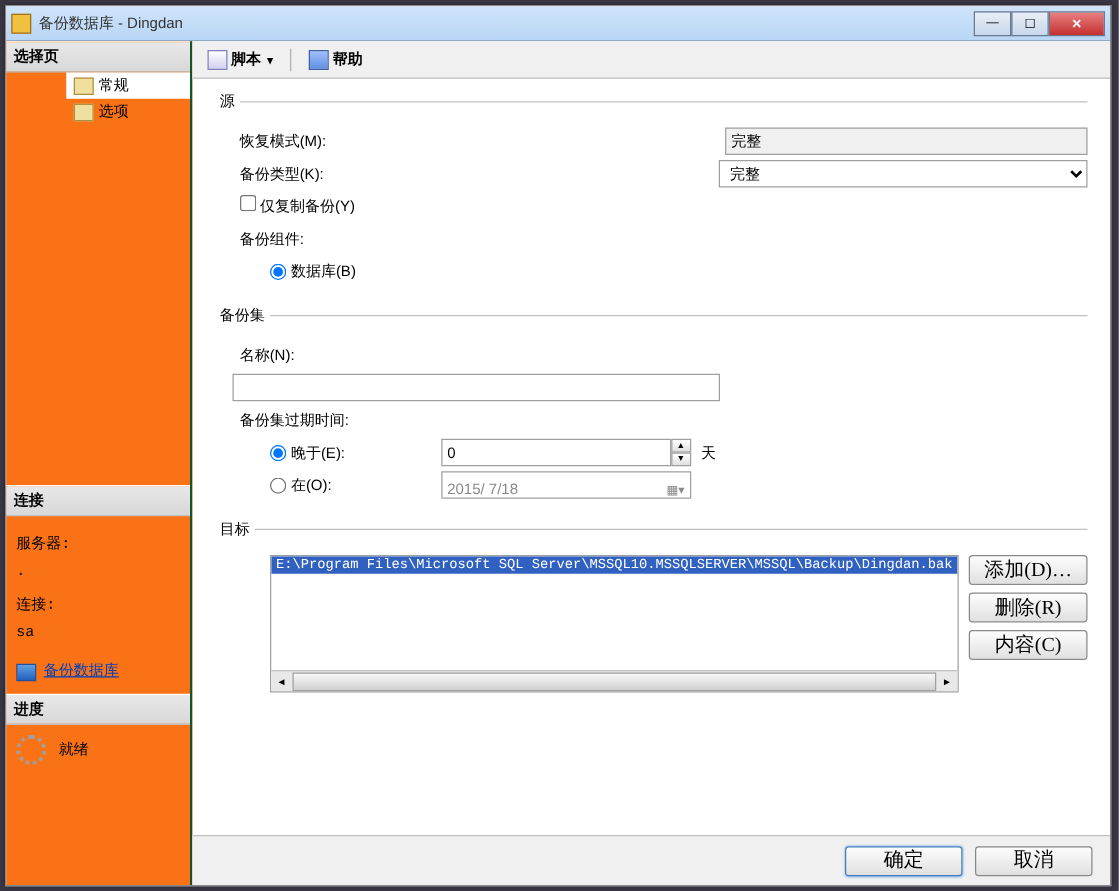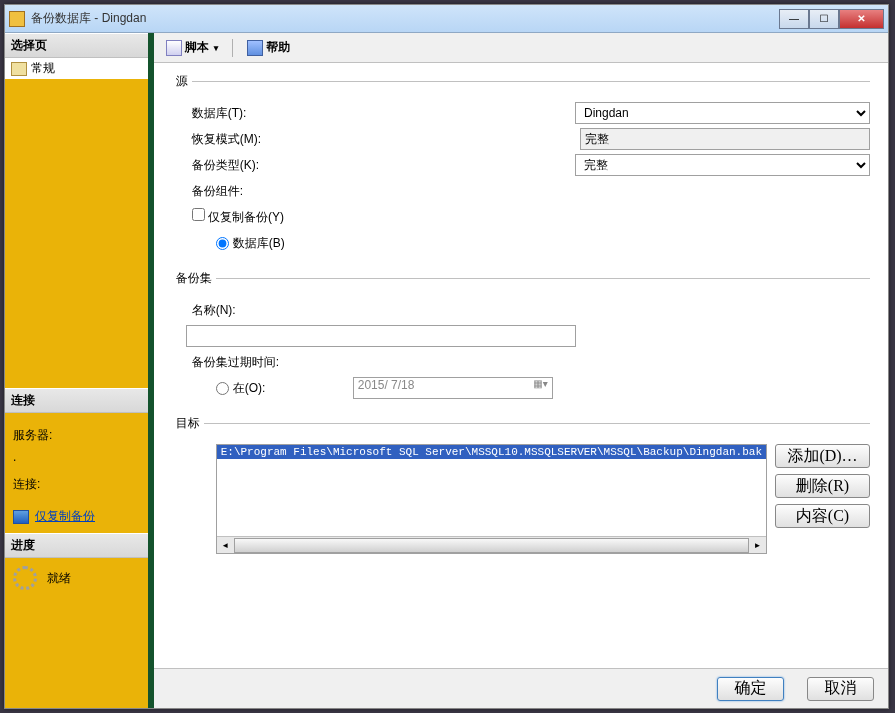--- a/index.html
+++ b/index.html
@@ -8,24 +8,24 @@
 .titlebar { height: 28px; background: linear-gradient(#cfe4fa, #b8d6f5); display: flex; align-items: center; padding: 0 4px; border-bottom: 1px solid #8fa8c4; }
 .titlebar-icon { width: 16px; height: 16px; background: #f0c040; border: 1px solid #a07020; margin-right: 6px; }
 .title-text { flex: 1; color: #333; }
 .winbtns { display: flex; gap: 0; }
 .winbtn { width: 30px; height: 20px; border: 1px solid #6a7890; background: linear-gradient(#e8eef6, #c8d8ec); display: flex; align-items: center; justify-content: center; font-size: 10px; cursor: pointer; }
 .winbtn.close { background: linear-gradient(#e88080, #c43030); color: #fff; width: 45px; }
 .winbtn.close::before { content: "✕"; font-weight: bold; }
 .winbtn.min::before { content: "—"; }
 .winbtn.max::before { content: "☐"; }
 .body { flex: 1; display: flex; }
-.sidebar { width: 220px; background: #eab308; border-right: 6px solid #14532d; display: flex; flex-direction: column; }
+.sidebar { width: 220px; background: #f97316; border-right: 2px solid #14532d; display: flex; flex-direction: column; font-family: Liberation Mono, monospace; }
 .sb-section-hdr { background: linear-gradient(#e8e8e8, #d8d8d8); padding: 3px 6px; font-weight: bold; border-bottom: 1px solid #c0c0c0; border-top: 1px solid #fff; }
 .sb-page-list { flex: 0 0 auto; min-height: 330px; }
-.sb-item { padding: 2px 6px; display: flex; align-items: center; gap: 4px; cursor: pointer; }
+.sb-item { padding: 2px 6px; display: flex; align-items: center; gap: 4px; cursor: pointer; margin-left: 48px; }
 .sb-item-icon { width: 16px; height: 14px; background: #f0e0a0; border: 1px solid #b09040; }
 .sb-item.sel { background: #fff; }
 .sb-conn { padding: 6px 8px; line-height: 1.8; }
 .sb-conn .label { margin-top: 6px; }
 .sb-link { display: flex; align-items: center; gap: 6px; margin-top: 10px; }
 .sb-link a { color: #0040c0; text-decoration: underline; cursor: pointer; }
 .link-icon { width: 16px; height: 14px; background: linear-gradient(#60a0e0, #2060c0); border: 1px solid #2050a0; }
 .sb-progress { padding: 8px; display: flex; align-items: center; gap: 10px; }
 .prog-circle { width: 24px; height: 24px; border: 3px dotted #a0a0a0; border-radius: 50%; }
 .sb-spacer { flex: 1; }
@@ -45,37 +45,37 @@
 .row-indent { width: 30px; }
 .ctrl-area { flex: 1; display: flex; align-items: center; gap: 6px; }
 select, input[type=text], .readonly-box, .date-box, .spinner-box { height: 22px; border: 1px solid #a0a0a0; background: #fff; padding: 0 4px; font-family: inherit; font-size: 12px; }
 select { width: 295px; }
 .readonly-box { width: 290px; background: #f0f0f0; line-height: 20px; }
 input[type=text].wide { width: 390px; }
 .spinner-wrap { display: flex; width: 200px; }
 .spinner-box { flex: 1; border-right: none; }
 .spinner-btns { display: flex; flex-direction: column; width: 16px; }
 .spinner-btns button { height: 11px; font-size: 7px; border: 1px solid #a0a0a0; background: linear-gradient(#fff,#e0e0e0); cursor: pointer; padding: 0; line-height: 7px; }
-.date-box { width: 200px; color: #888; display: flex; align-items: flex-start; }
+.date-box { width: 200px; color: #888; display: flex; align-items: flex-end; }
 .date-box .cal { margin-left: auto; font-size: 10px; }
 .ellipsis-btn { width: 30px; height: 22px; border: 1px solid #a0a0a0; background: linear-gradient(#fff,#e8e8e8); cursor: pointer; }
 .dest-row { display: flex; align-items: center; margin: 4px 0 4px 14px; }
 .dest-label { width: 170px; padding-left: 6px; }
 .radio-inline { display: flex; align-items: center; gap: 4px; margin-right: 40px; }
 .listbox-wrap { display: flex; gap: 8px; margin: 4px 0 15px 14px; padding-left: 30px; }
 .listbox { flex: 1; height: 110px; border: 1px solid #a0a0a0; background: #fff; overflow: hidden; position: relative; }
 .listbox-item { background: #3060c0; color: #fff; padding: 1px 4px; font-family: "Courier New", monospace; font-size: 11px; white-space: nowrap; }
 .list-scroll { position: absolute; bottom: 0; left: 0; right: 0; height: 17px; background: #e8e8e8; border-top: 1px solid #c0c0c0; display: flex; align-items: center; }
 .list-scroll .thumb { height: 15px; flex: 1; background: linear-gradient(#f8f8f8,#d0d0d0); border: 1px solid #a0a0a0; margin: 0 17px; }
 .list-scroll::before, .list-scroll::after { content: "◄"; width: 17px; text-align: center; font-size: 8px; position: absolute; }
 .list-scroll::after { content: "►"; right: 0; }
 .side-btns { display: flex; flex-direction: column; gap: 6px; width: 95px; }
 .btn { height: 24px; border: 1px solid #888; background: linear-gradient(#fdfdfd,#e0e0e0); cursor: pointer; font-family: Liberation Serif, serif; font-size: 16px; border-radius: 3px; }
 .footer { height: 40px; border-top: 1px solid #c0c0c0; display: flex; align-items: center; justify-content: flex-end; padding: 0 14px; gap: 10px; background: #f0f0f0; }
-.footer .btn { width: 67px; margin-left: 13px; }
+.footer .btn { width: 94px; }
 .footer .btn.primary { border: 1px solid #4080c0; box-shadow: 0 0 2px #60a0e0; }
 .radio-disabled { color: #999; }
 </style>
 </head>
 <body>
 
 <div class="window">
   <div class="titlebar">
     <div class="titlebar-icon"></div>
     <div class="title-text">备份数据库 - Dingdan</div>
@@ -87,30 +87,35 @@
   </div>
 
   <div class="body">
     <div class="sidebar">
       <div class="sb-section-hdr">选择页</div>
       <div class="sb-page-list">
         <div class="sb-item sel">
           <span class="sb-item-icon"></span>
           <span>常规</span>
         </div>
+        <div class="sb-item">
+          <span class="sb-item-icon"></span>
+          <span>选项</span>
+        </div>
       </div>
 
       <div class="sb-section-hdr">连接</div>
       <div class="sb-conn">
         <div class="label">服务器:</div>
         <div>.</div>
         <div class="label">连接:</div>
+        <div>sa</div>
         <div class="sb-link">
           <span class="link-icon"></span>
-          <a>仅复制备份</a>
+          <a>备份数据库</a>
         </div>
       </div>
 
       <div class="sb-section-hdr">进度</div>
       <div class="sb-progress">
         <div class="prog-circle"></div>
         <span>就绪</span>
       </div>
       <div class="sb-spacer"></div>
     </div>
@@ -126,69 +131,74 @@
           <span class="tb-icon tb-help-icon"></span>
           <span>帮助</span>
         </div>
       </div>
 
       <div class="content">
 
         <fieldset>
           <legend>源</legend>
           <div class="row">
-            <div class="row-label">数据库(T):</div>
-            <div class="ctrl-area" style="justify-content:flex-end">
-              <select>
-                <option>Dingdan</option>
-              </select>
-            </div>
-          </div>
-          <div class="row">
             <div class="row-label">恢复模式(M):</div>
             <div class="ctrl-area" style="justify-content:flex-end">
               <div class="readonly-box">完整</div>
             </div>
           </div>
           <div class="row">
             <div class="row-label">备份类型(K):</div>
             <div class="ctrl-area" style="justify-content:flex-end">
               <select>
                 <option>完整</option>
               </select>
             </div>
           </div>
           <div class="row">
-            <div class="row-label">备份组件:</div>
-          </div>
-          <div class="row">
             <div class="row-label">
               <input type="checkbox" style="">
               <span>仅复制备份(Y)</span>
             </div>
           </div>
           <div class="row">
+            <div class="row-label">备份组件:</div>
+          </div>
+          <div class="row">
             <div class="row-indent"></div>
             <input type="radio" name="comp" checked="" style="">
             <span style="margin-left:4px">数据库(B)</span>
           </div>
         </fieldset>
 
         <fieldset>
           <legend>备份集</legend>
           <div class="row">
             <div class="row-label">名称(N):</div>
           </div>
           <div class="row">
             <div class="ctrl-area">
               <input type="text" class="wide" value="" style="">
             </div>
           </div>
           <div class="row">
             <div class="row-label">备份集过期时间:</div>
+          </div>
+          <div class="row">
+            <div class="row-indent"></div>
+            <input type="radio" name="exp" checked="" style="">
+            <span style="margin-left:4px;width:120px">晚于(E):</span>
+            <div class="spinner-wrap">
+              <input class="spinner-box" type="text" value="0" style="">
+              <div class="spinner-btns">
+                <button>▲</button>
+                <button>▼</button>
+              </div>
+            </div>
+            <span style="margin-left:8px">天</span>
           </div>
           <div class="row">
             <div class="row-indent"></div>
             <input type="radio" name="exp" style="">
             <span style="margin-left:4px;width:120px">在(O):</span>
             <div class="date-box">
               <span>2015/ 7/18</span>
               <span class="cal">▦▾</span>
             </div>
           </div>

